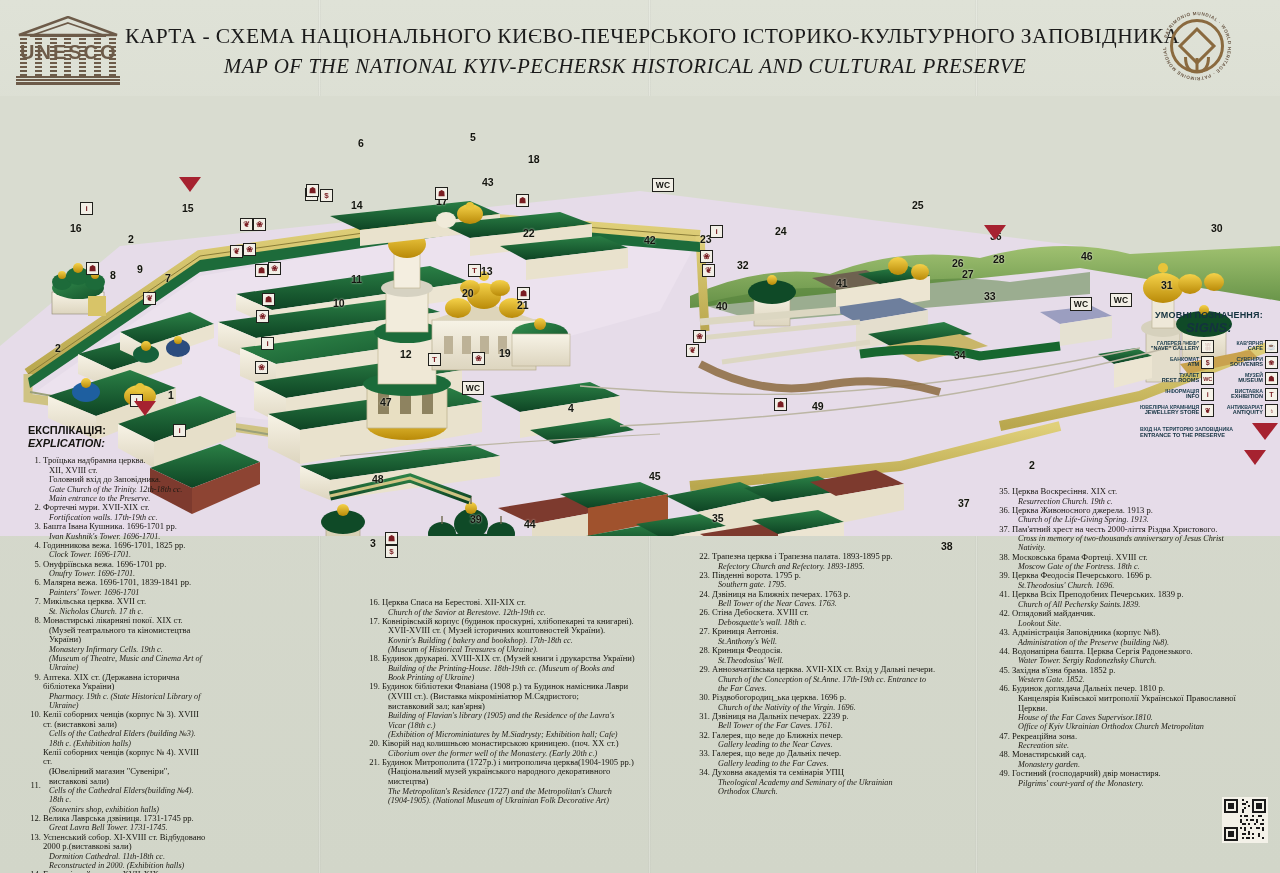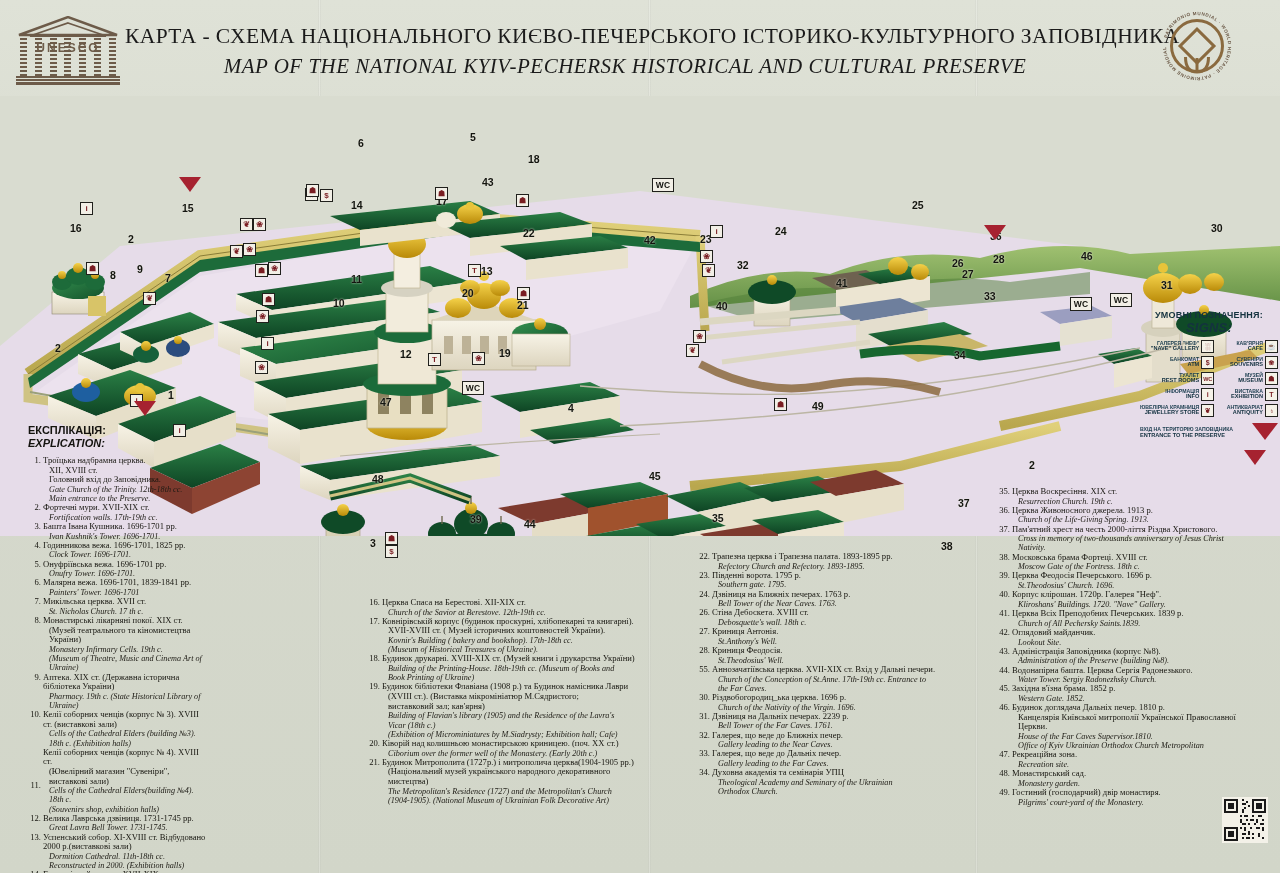--- a/index.html
+++ b/index.html
@@ -28,21 +28,21 @@
 
   .unesco-logo { position:absolute; left:16px; top:16px; width:104px; height:72px; }
   .unesco-logo .pediment { position:absolute; left:0; top:0; width:104px; height:22px; }
   .unesco-logo .cols { position:absolute; left:4px; top:22px; width:96px; height:38px;
       display:flex; justify-content:space-between; }
   .unesco-logo .cols i { display:block; width:7px; height:38px;
       background:repeating-linear-gradient(180deg,#6d5b49 0 2px,transparent 2px 4px); }
   .unesco-logo .base { position:absolute; left:0; top:60px; width:104px; height:9px;
       background:linear-gradient(180deg,#6d5b49 0 2px,transparent 2px 3px,#6d5b49 3px 5px,transparent 5px 6px,#6d5b49 6px 8px); }
   .unesco-logo .word { position:absolute; left:4px; top:25px; width:96px; text-align:center;
-      font-family:"Liberation Sans", sans-serif; font-weight:bold; font-size:12px;
+      font-family:"Liberation Sans", sans-serif; font-weight:bold; font-size:20px;
       letter-spacing:2px; color:#6d5b49; }
 
   #titles { position:absolute; left:125px; top:24px; width:1000px; text-align:center; }
   .title-ua { font-family:"Liberation Serif", serif; font-size:21.5px; font-weight:normal;
       letter-spacing:.4px; color:#1b1b1b; white-space:nowrap; }
   .title-en { font-family:"Liberation Serif", serif; font-style:italic; font-size:21px;
       letter-spacing:.5px; color:#1b1b1b; margin-top:5px; white-space:nowrap; }
 
   .wh-emblem { position:absolute; left:1159px; top:8px; width:76px; height:76px; }
 
@@ -798,21 +798,21 @@
         </div>
       </div>
       <div class="entry">
         <div class="num" style="width: 18px;">28.</div>
         <div class="body">
           <div class="ua-l">Криниця Феодосія.</div>
           <div class="en-l ind">St.Theodosius' Well.</div>
         </div>
       </div>
       <div class="entry">
-        <div class="num" style="width: 18px;">55.</div>
+        <div class="num" style="width: 18px;">29.</div>
         <div class="body">
           <div class="ua-l">Аннозачатіївська церква. XVII-XIX ст. Вхід у Дальні печери.</div>
           <div class="en-l ind">Church of the Conception of St.Anne. 17th-19th cc.  Entrance to</div>
           <div class="en-l ind">the Far  Caves.</div>
         </div>
       </div>
       <div class="entry">
         <div class="num" style="width: 18px;">30.</div>
         <div class="body">
           <div class="ua-l">Різдвобогородиц_ька церква. 1696 р.</div>
@@ -877,27 +877,20 @@
         <div class="body">
           <div class="ua-l">Московська брама Фортеці. XVIII ст.</div>
           <div class="en-l ind">Moscow Gate of the Fortress.  18th c.</div>
         </div>
       </div>
       <div class="entry">
         <div class="num" style="width: 18px;">39.</div>
         <div class="body">
           <div class="ua-l">Церква Феодосія Печерського. 1696 р.</div>
           <div class="en-l ind">St.Theodosius' Church. 1696.</div>
-        </div>
-      </div>
-      <div class="entry">
-        <div class="num" style="width: 18px;">40.</div>
-        <div class="body">
-          <div class="ua-l">Корпус клірошан. 1720р. Галерея "Неф".</div>
-          <div class="en-l ind">Kliroshans' Buildings. 1720. "Nave" Gallery.</div>
         </div>
       </div>
       <div class="entry">
         <div class="num" style="width: 18px;">41.</div>
         <div class="body">
           <div class="ua-l">Церква Всіх Преподобних Печерських. 1839 р.</div>
           <div class="en-l ind">Church of  All   Pechersky Saints.1839.</div>
         </div>
       </div>
       <div class="entry">

